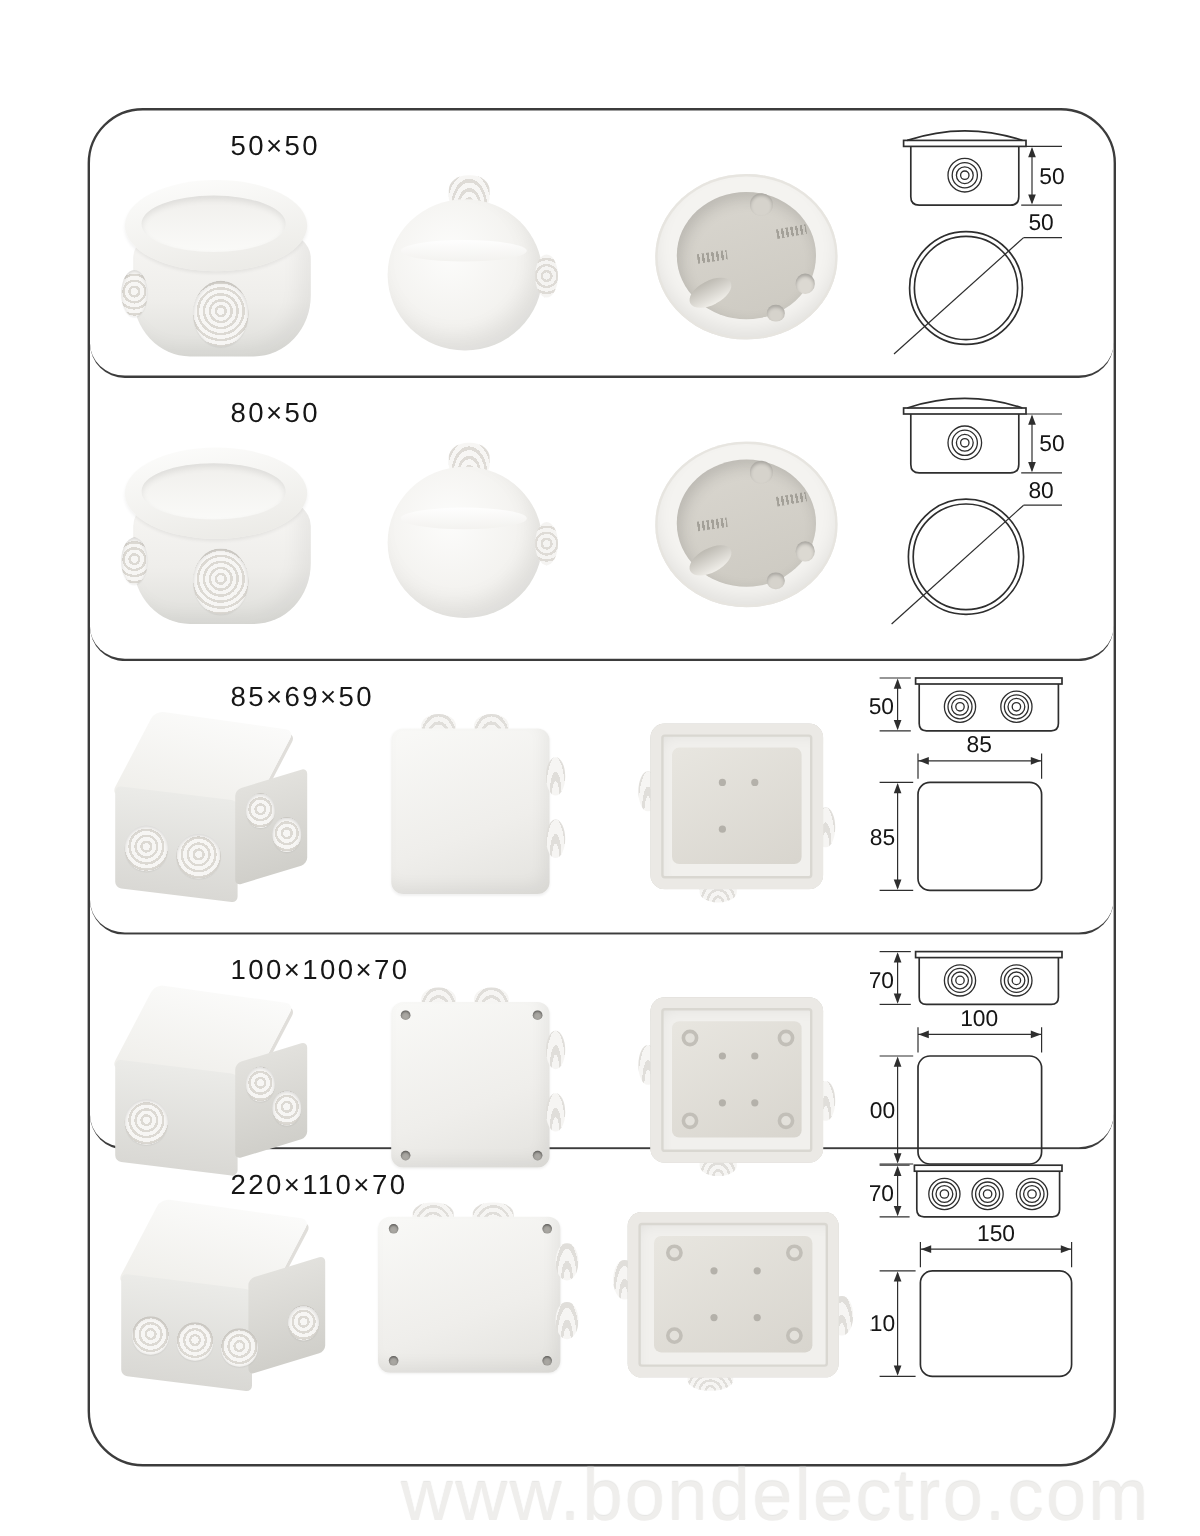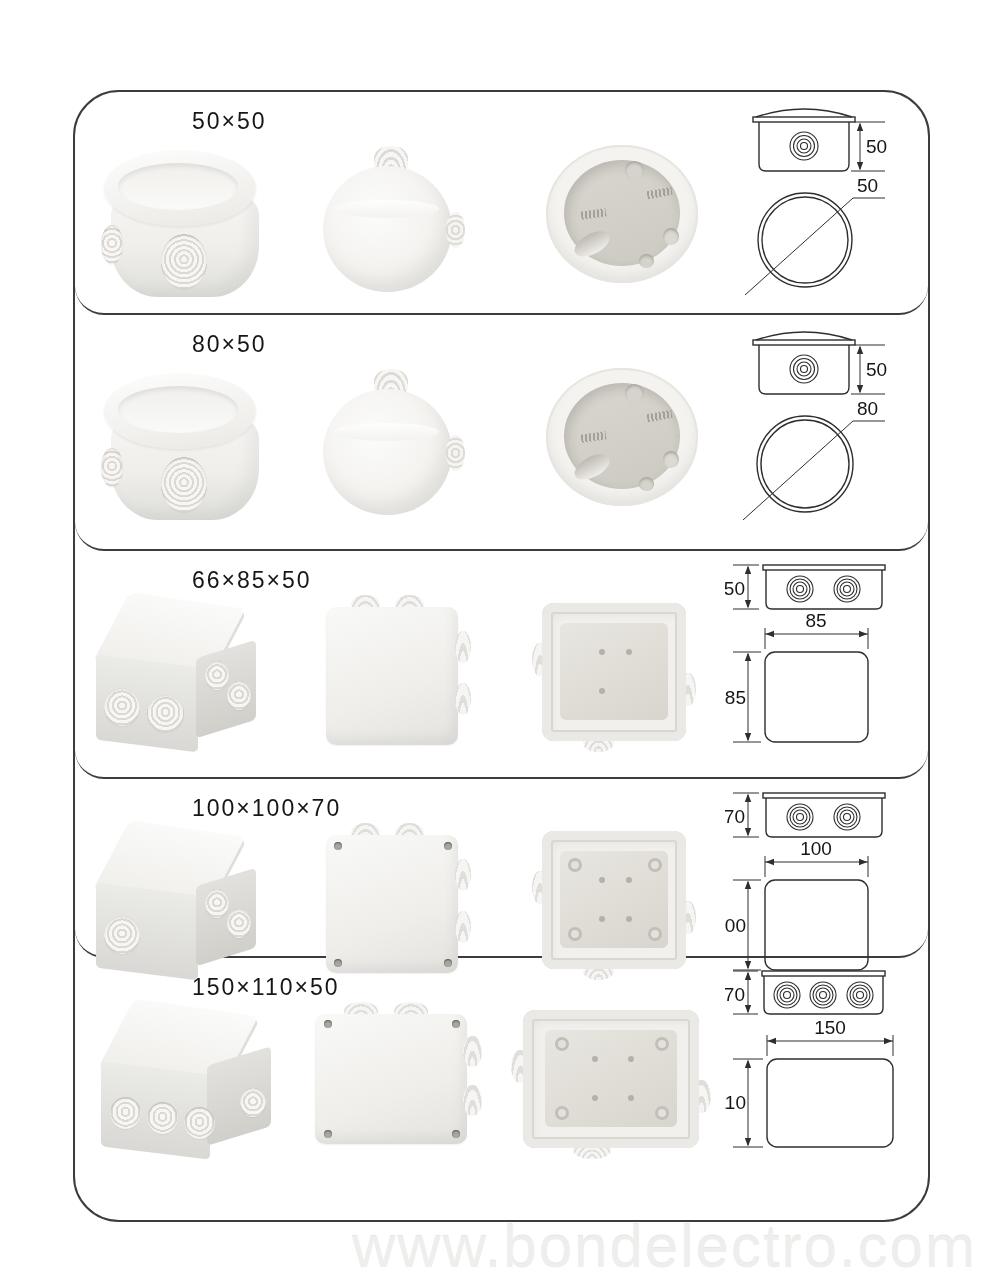--- a/index.html
+++ b/index.html
@@ -122,21 +122,21 @@
   .sC-boss { position:absolute; width:14px; height:14px; border-radius:50%;
     border:3px solid #c2bfb8; background:#e3e1db; }
   .sC .k1{left:20%;top:22%} .sC .k2{right:19%;top:22%} .sC .k3{left:20%;bottom:24%} .sC .k4{right:19%;bottom:24%}
   .sC-dot { position:absolute; width:6px; height:6px; border-radius:50%; background:#b4b1aa; }
   .sC .d1{left:40%;top:34%} .sC .d2{right:38%;top:34%} .sC .d3{left:40%;bottom:36%} .sC .d4{right:38%;bottom:36%}
   .sC .e1 { left:-3%; top:30%; width:10%; height:22%; border-radius:50%; }
   .sC .e2 { right:-3%; top:50%; width:10%; height:22%; border-radius:50%; }
   .sC .e3 { left:30%; bottom:-2%; width:20%; height:12%; border-radius:30% 30% 48% 48%; }
   
   .watermark {
-    position:absolute; left:352px; top:1212px; font-size:60px; letter-spacing:2px;
+    position:absolute; left:334px; top:1212px; font-size:60px; letter-spacing:2px;
     color:#efeeec; white-space:nowrap; z-index:3;
     text-shadow:0 1px 1px #ffffff, 0 -1px 1px #e4e4e2;
   }
 </style>
 </head>
 <body>
 
 <div class="frame">
 
   <section class="row r1">
@@ -251,21 +251,21 @@
       <g fill="none" stroke="#2e2e2e" stroke-width="1.4">
         <circle cx="80" cy="143" r="48"></circle>
           <circle cx="80" cy="143" r="44"></circle>
       </g>
       <text x="141" y="55" font-size="19" fill="#161616">50</text>
       <text x="132" y="94" font-size="19" fill="#161616">80</text>
     </svg>
   </section>
 
   <section class="row r3 sq">
-    <div class="row-label">66×85×50</div>
+    <div class="row-label">85×69×50</div>
 
     <div class="photo slot-a sA">
       <div class="sA-lid"></div>
       <div class="sA-front"></div>
       <div class="sA-sideface"></div>
       <div class="gl g-a"></div>
       <div class="gl g-b"></div>
       <div class="gl g-s1"></div>
       <div class="gl g-s2"></div>
     </div>
@@ -401,21 +401,21 @@
           <polygon points="23,184.5 19.8,176 26.2,176"></polygon>
       </g>
       <rect x="40" y="95" width="103" height="90" rx="10" fill="none" stroke="#2e2e2e" stroke-width="1.4"></rect>
       <text x="20" y="38" font-size="19" fill="#161616" text-anchor="end">70</text>
       <text x="91" y="70" font-size="19" fill="#161616" text-anchor="middle">100</text>
       <text x="21" y="147" font-size="19" fill="#161616" text-anchor="end">100</text>
     </svg>
   </section>
 
   <section class="row r5 sq">
-    <div class="row-label">150×110×50</div>
+    <div class="row-label">220×110×70</div>
 
     <div class="photo slot-a sA">
       <div class="sA-lid"></div>
       <div class="sA-front"></div>
       <div class="sA-sideface"></div>
       <div class="gl g-c"></div>
       <div class="gl g-d"></div>
       <div class="gl g-e"></div>
       <div class="gl g-s2"></div>
     </div>

